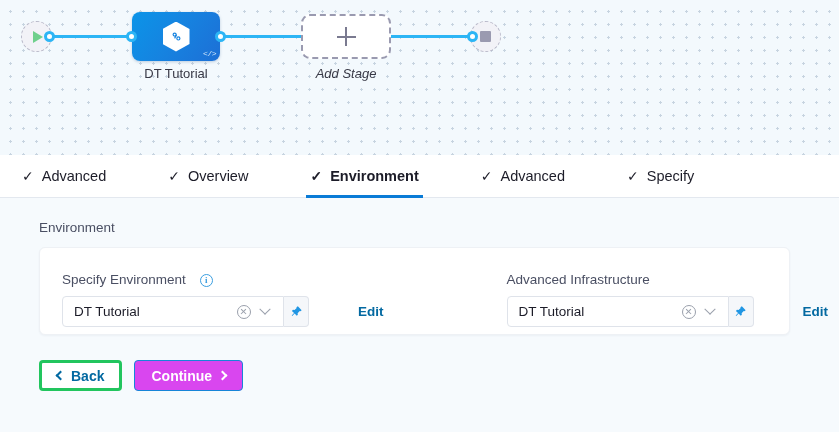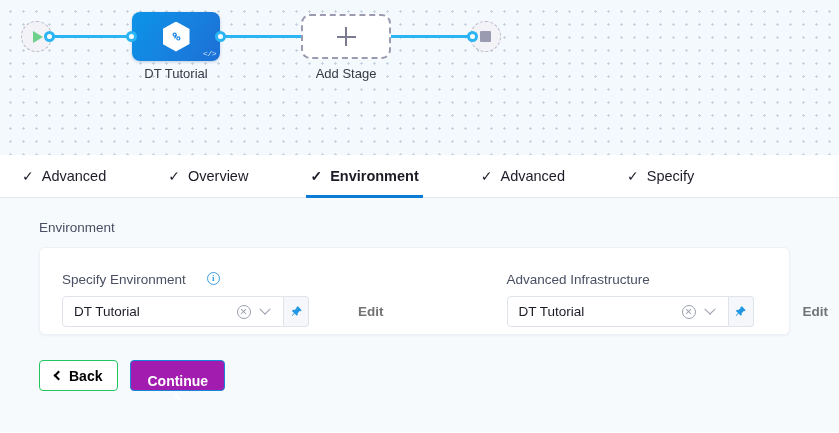--- a/index.html
+++ b/index.html
@@ -125,21 +125,21 @@
 
   .node-label {
     position: absolute;
     top: 66px;
     font-size: 13px;
     color: #383946;
     text-align: center;
     white-space: nowrap;
   }
   .node-label.l1 { left: 132px; width: 88px; }
-  .node-label.l2 { left: 301px; width: 90px; }
+  .node-label.l2 { left: 301px; width: 90px; font-style: italic; }
 
   
   .tabs {
     position: relative;
     height: 43px;
     background: #ffffff;
     border-bottom: 1px solid #e3e8ef;
     display: flex;
     align-items: stretch;
     padding-left: 18px;
@@ -183,22 +183,22 @@
     gap: 0;
     height: 88px;
   }
   .field-group { display: flex; flex-direction: column; }
   .field-group.right { margin-left: 123px; }
   .field-label {
     font-size: 13.5px;
     color: #4a4f63;
     margin-bottom: 9px;
     display: flex;
-    align-items: flex-start;
-    gap: 21px;
+    align-items: flex-end;
+    gap: 14px;
     white-space: nowrap;
   }
   .info-ico {
     width: 13px; height: 13px;
     border: 1.3px solid #3a9ee0;
     border-radius: 50%;
     color: #3a9ee0;
     font-size: 9px;
     font-weight: bold;
     display: inline-flex;
@@ -251,21 +251,21 @@
     border-radius: 0 4px 4px 0;
     background: #f5f7fa;
     display: flex; align-items: center; justify-content: center;
     cursor: pointer;
   }
   .pin-btn svg { display: block; }
   .edit-link {
     margin-left: 22px;
     font-size: 13.5px;
     font-weight: bold;
-    color: #737373;
+    color: #0369a1;
     cursor: pointer;
     white-space: nowrap;
     padding-left: 27px;
   }
 
   
   .footer {
     margin: 25px 0 0 39px;
     display: flex;
     gap: 12px;
@@ -276,29 +276,28 @@
     font-size: 14px;
     font-weight: bold;
     display: inline-flex;
     align-items: center;
     gap: 7px;
     cursor: pointer;
     padding: 0 15px;
   }
   .btn.back {
     background: #ffffff;
-    border: 1px solid #22c55e;
-    color: #000000;
+    border: 3px solid #22c55e;
+    color: #0369a1;
   }
   .btn.continue {
-    background: #a21caf;
+    background: #d946ef;
     border: 1px solid #1785d8;
     color: #ffffff;
-    padding: 12px 16px;
-    flex-direction: column;
+    padding: 4px 16px;
   }
   .chev-l, .chev-r {
     width: 7px; height: 7px;
     border-top: 2px solid currentColor;
     border-right: 2px solid currentColor;
     display: inline-block;
   }
   .chev-l { transform: rotate(-135deg); }
   .chev-r { transform: rotate(45deg); }
 </style>

